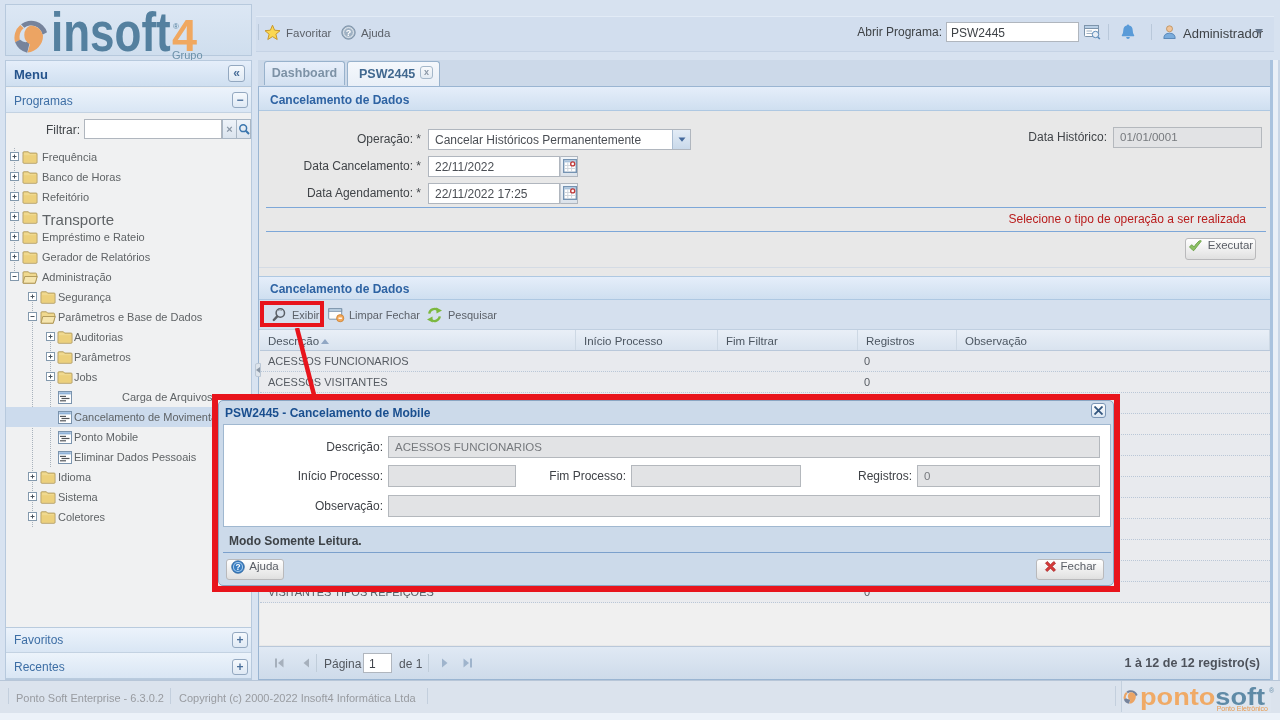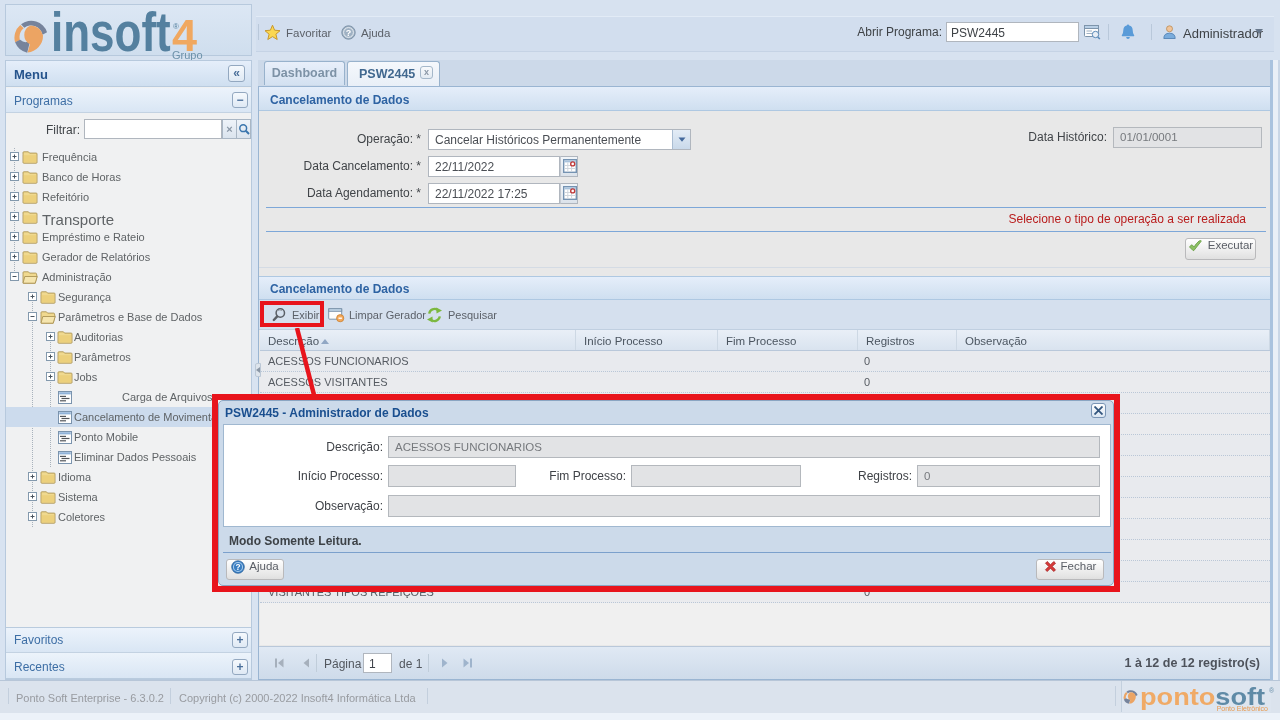--- a/index.html
+++ b/index.html
@@ -458,36 +458,36 @@
     </svg>
     <span style="margin-left:5px;">Exibir</span>
   </div>
 <div class="abs toolbtn" style="left:328px;top:306px;height:18px;font-size:11px;">
     <svg width="17" height="16" viewBox="0 0 17 16">
       <rect x="0.7" y="1.7" width="13" height="10.5" rx="1" fill="#fdfdfd" stroke="#7d94ab"></rect>
       <rect x="0.7" y="1.7" width="13" height="2.6" fill="#c4d7ea" stroke="#7d94ab"></rect>
       <circle cx="12.2" cy="11.2" r="3.6" fill="#f4a95c" stroke="#c97f2e" stroke-width="0.8"></circle>
       <line x1="10.5" y1="11.2" x2="13.9" y2="11.2" stroke="#fff" stroke-width="1.4"></line>
     </svg>
-    <span style="margin-left:4px;">Limpar Gerador</span>
+    <span style="margin-left:4px;">Limpar Fechar</span>
   </div>
 <div class="abs toolbtn" style="left:426px;top:306px;height:18px;font-size:11px;justify-content:flex-end;">
     <svg width="17" height="16" viewBox="0 0 17 16">
       <path d="M3.2 6.6 A5.4 5.4 0 0 1 11.8 3.1" fill="none" stroke="#7cb83f" stroke-width="2.3"></path>
       <path d="M10.3 0.4 L16 3.4 L10.5 6.4 Z" fill="#7cb83f"></path>
       <path d="M13.8 9.4 A5.4 5.4 0 0 1 5.2 12.9" fill="none" stroke="#7cb83f" stroke-width="2.3"></path>
       <path d="M6.7 15.6 L1 12.6 L6.5 9.6 Z" fill="#7cb83f"></path>
     </svg>
     <span style="margin-left:5px;">Pesquisar</span>
   </div>
 <div class="abs" style="left:260px;top:330px;width:1010px;height:315px;">
     <div style="position:absolute;left:0;top:0;width:1010px;height:21px;background:linear-gradient(to bottom,#e9eff7,#d9e3ef);border-bottom:1px solid #b9c8da;"></div>
 <div style="position:absolute;left:0px;top:0;width:316px;height:20px;border-right:1px solid #cdd8e4;color:#4b5560;padding:5px 0 0 8px;font-size:11.5px;">Descrição</div>
 <div style="position:absolute;left:316px;top:0;width:142px;height:20px;border-right:1px solid #cdd8e4;color:#4b5560;padding:5px 0 0 8px;font-size:11.5px;">Início Processo</div>
-<div style="position:absolute;left:458px;top:0;width:140px;height:20px;border-right:1px solid #cdd8e4;color:#4b5560;padding:5px 0 0 8px;font-size:11.5px;">Fim Processo</div>
+<div style="position:absolute;left:458px;top:0;width:140px;height:20px;border-right:1px solid #cdd8e4;color:#4b5560;padding:5px 0 0 8px;font-size:11.5px;">Fim Filtrar</div>
 <div style="position:absolute;left:598px;top:0;width:99px;height:20px;border-right:1px solid #cdd8e4;color:#4b5560;padding:5px 0 0 8px;font-size:11.5px;">Registros</div>
 <div style="position:absolute;left:697px;top:0;width:313px;height:20px;border-right:1px solid #cdd8e4;color:#4b5560;padding:5px 0 0 8px;font-size:11.5px;">Observação</div>
 <div style="position:absolute;left:61px;top:9px;width:0;height:0;border-left:4.5px solid transparent;border-right:4.5px solid transparent;border-bottom:5px solid #91a7c4;"></div>
 <div style="position:absolute;left:0;top:21px;width:1010px;height:21px;background:#e8eaee;border-bottom:1px dotted #bac7d7;"></div>
 <div style="position:absolute;left:8px;top:25px;color:#565b62;white-space:nowrap;font-size:11px;">ACESSOS FUNCIONARIOS</div>
 <div style="position:absolute;left:604px;top:25px;color:#565b62;font-size:11px;">0</div>
 <div style="position:absolute;left:0;top:42px;width:1010px;height:21px;background:#eaebee;border-bottom:1px dotted #bac7d7;"></div>
 <div style="position:absolute;left:8px;top:46px;color:#565b62;white-space:nowrap;font-size:11px;">ACESSOS VISITANTES</div>
 <div style="position:absolute;left:604px;top:46px;color:#565b62;font-size:11px;">0</div>
 <div style="position:absolute;left:0;top:63px;width:1010px;height:21px;background:#e8eaee;border-bottom:1px dotted #bac7d7;"></div>
@@ -576,21 +576,21 @@
         <path d="M20.2 8.6 A11.6 11.6 0 0 0 12.9 19.3 A11.6 11.6 0 0 0 19.4 29.8 L16.7 39.4 A19.2 19.2 0 0 0 34.3 20.0 A14.3 14.3 0 0 0 20.2 8.6 Z" fill="#eca463"></path>
       </svg>
     </div>
     <div style="position:absolute;left:18px;top:3px;font-weight:bold;font-size:23px;line-height:23px;color:#f0aa66;transform:scaleX(1.18);transform-origin:0 0;">ponto<span style="color:#5f8aa6;">soft</span></div>
     <div style="position:absolute;left:147px;top:4px;font-size:7px;color:#6d92ab;">®</div>
     <div style="position:absolute;right:2px;top:22px;font-size:7px;color:#e89a4f;">Ponto Eletrônico</div>
   </div>
 <div class="abs" style="left:0;top:713px;width:1280px;height:7px;background:#ecf2f9;"></div>
 
 <div class="abs" style="left:218px;top:400px;width:896px;height:186px;background:#ccdaea;border:1px solid #8aa5c2;border-radius:5px;">
-    <div style="position:absolute;left:6px;top:5px;font-weight:bold;font-size:12px;color:#1a4f8f;">PSW2445 - Administrador de Dados</div>
+    <div style="position:absolute;left:6px;top:5px;font-weight:bold;font-size:12px;color:#1a4f8f;">PSW2445 - Cancelamento de Mobile</div>
 <div style="position:absolute;right:7px;top:2px;">
       <div style="width:15px;height:15px;border:1px solid #7a95b5;border-radius:3px;background:linear-gradient(to bottom,#fdfdfe,#dbe6f2);">
         <svg width="9" height="9" viewBox="0 0 9 9" style="margin:2px 0 0 2px;">
           <path d="M0.5 0.5 L8.5 8.5 M8.5 0.5 L0.5 8.5" stroke="#33567e" stroke-width="1.8"></path>
         </svg>
       </div>
     </div>
 <div style="position:absolute;left:4px;top:23px;width:888px;height:103px;background:#fff;border:1px solid #a0b8d0;"></div>
 <div style="position:absolute;left:24px;top:39px;width:140px;text-align:right;color:#3f4247;">Descrição:</div>
 <div class="dis" style="position:absolute;left:169px;top:35px;width:712px;height:22px;padding:4px 6px;">ACESSOS FUNCIONARIOS</div>

